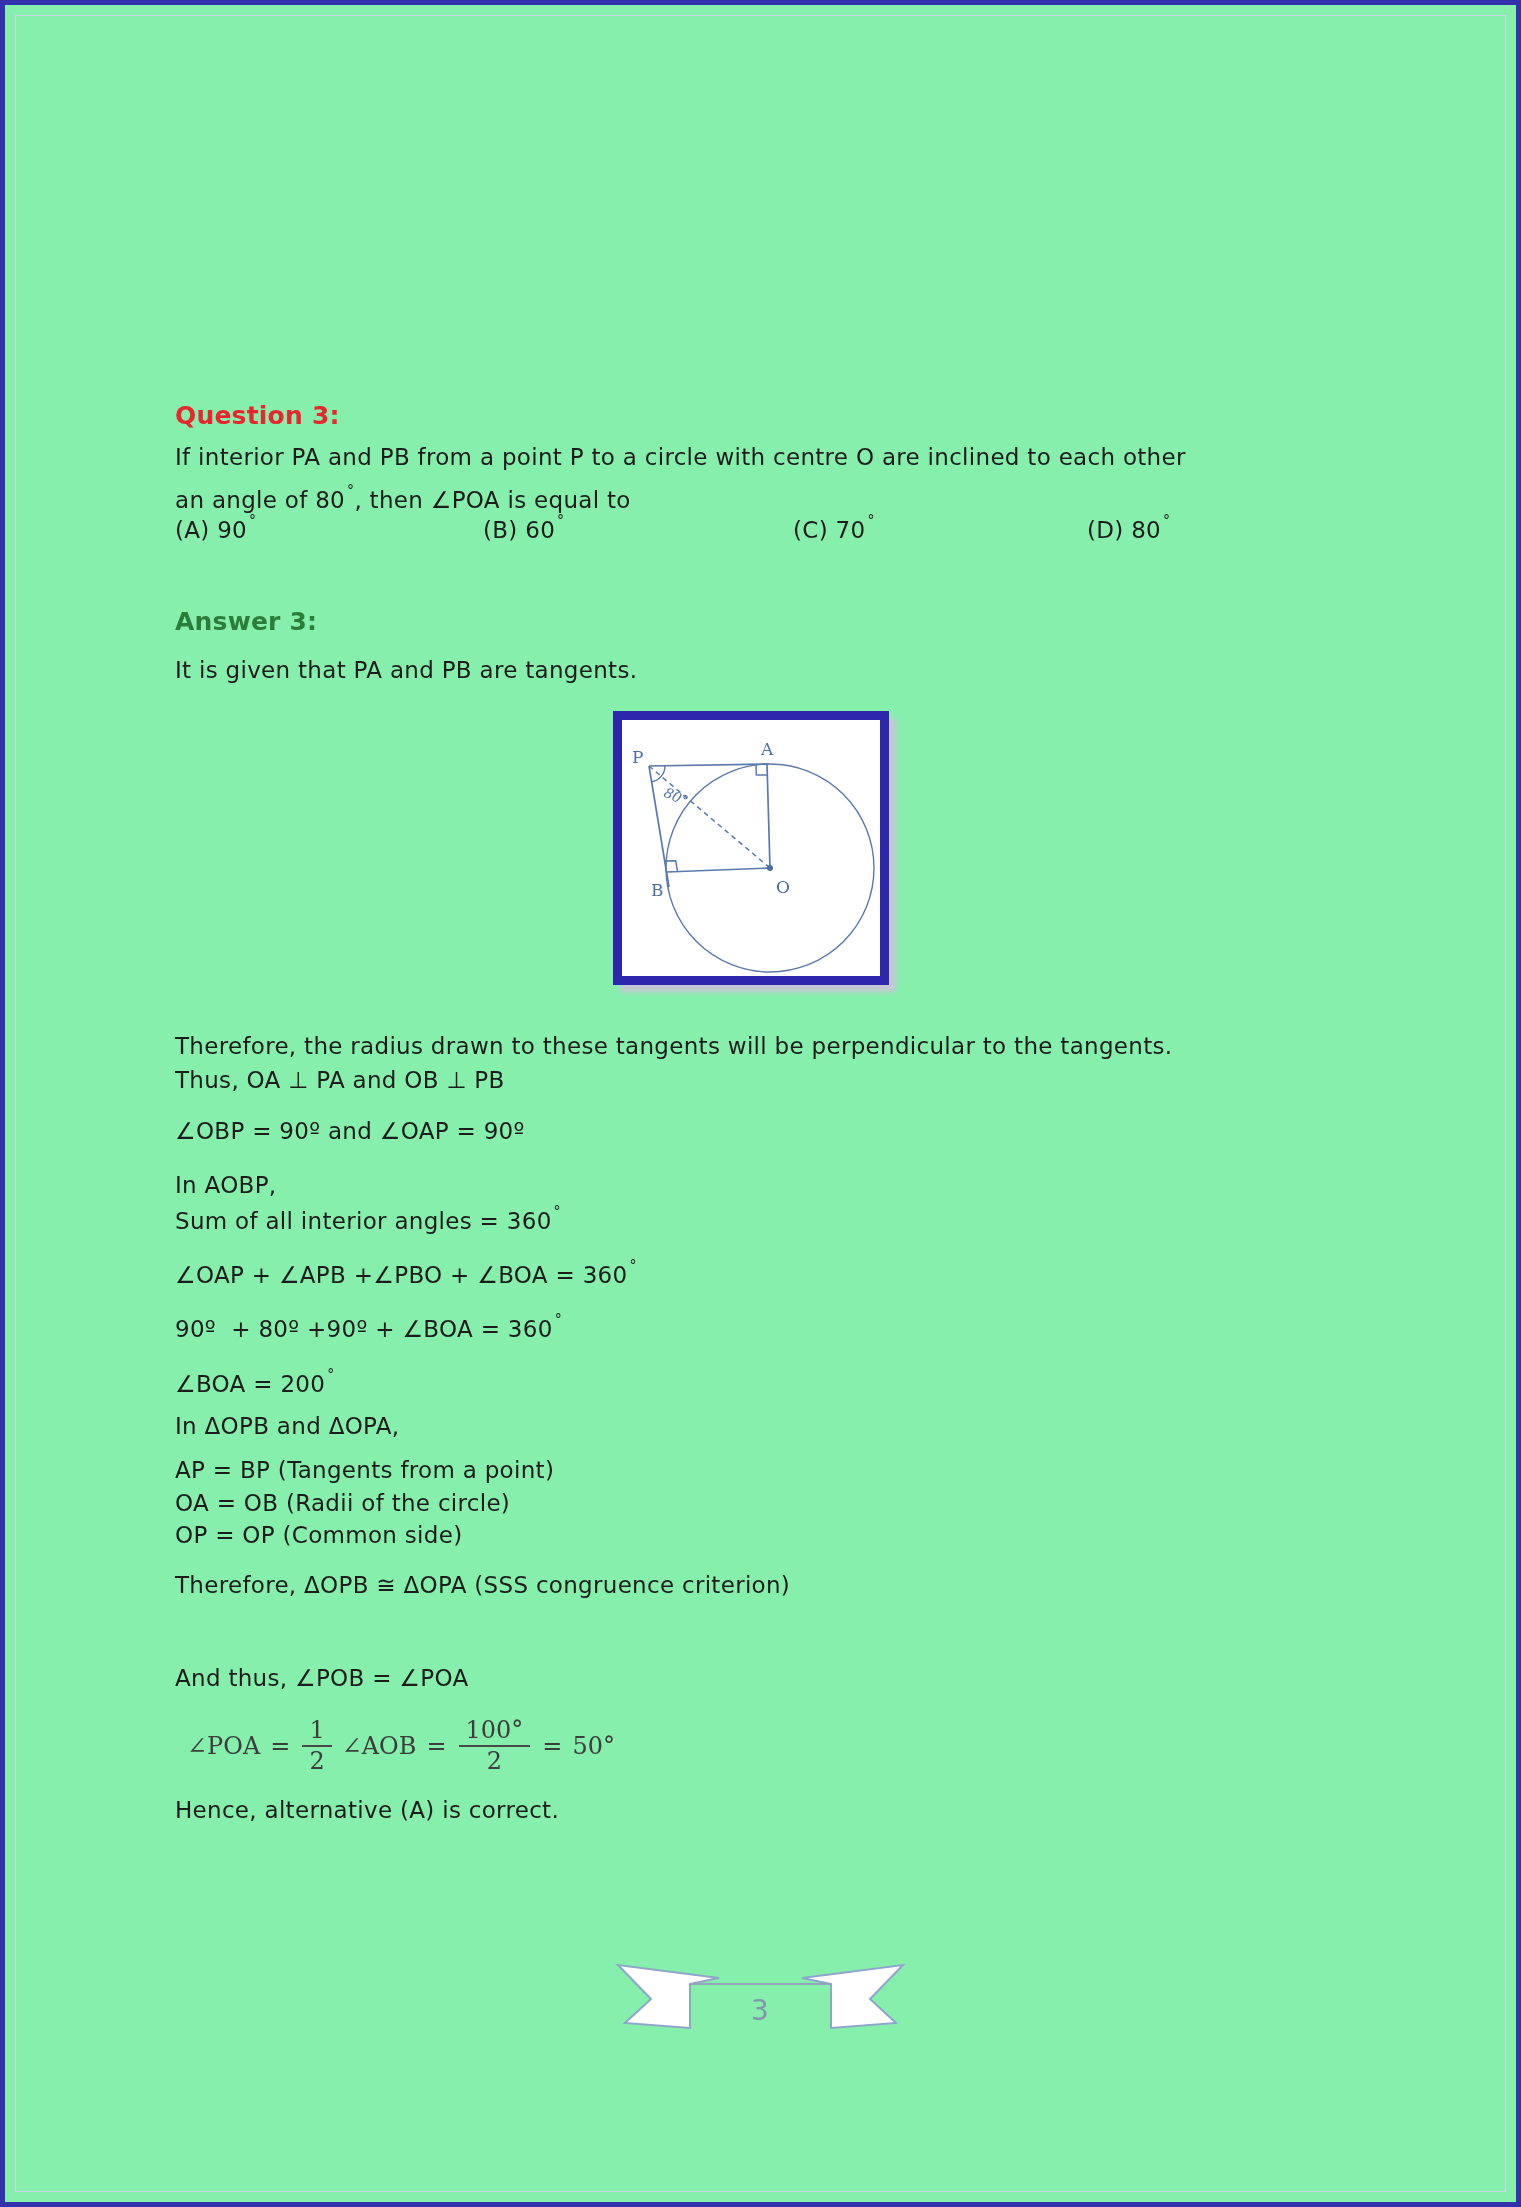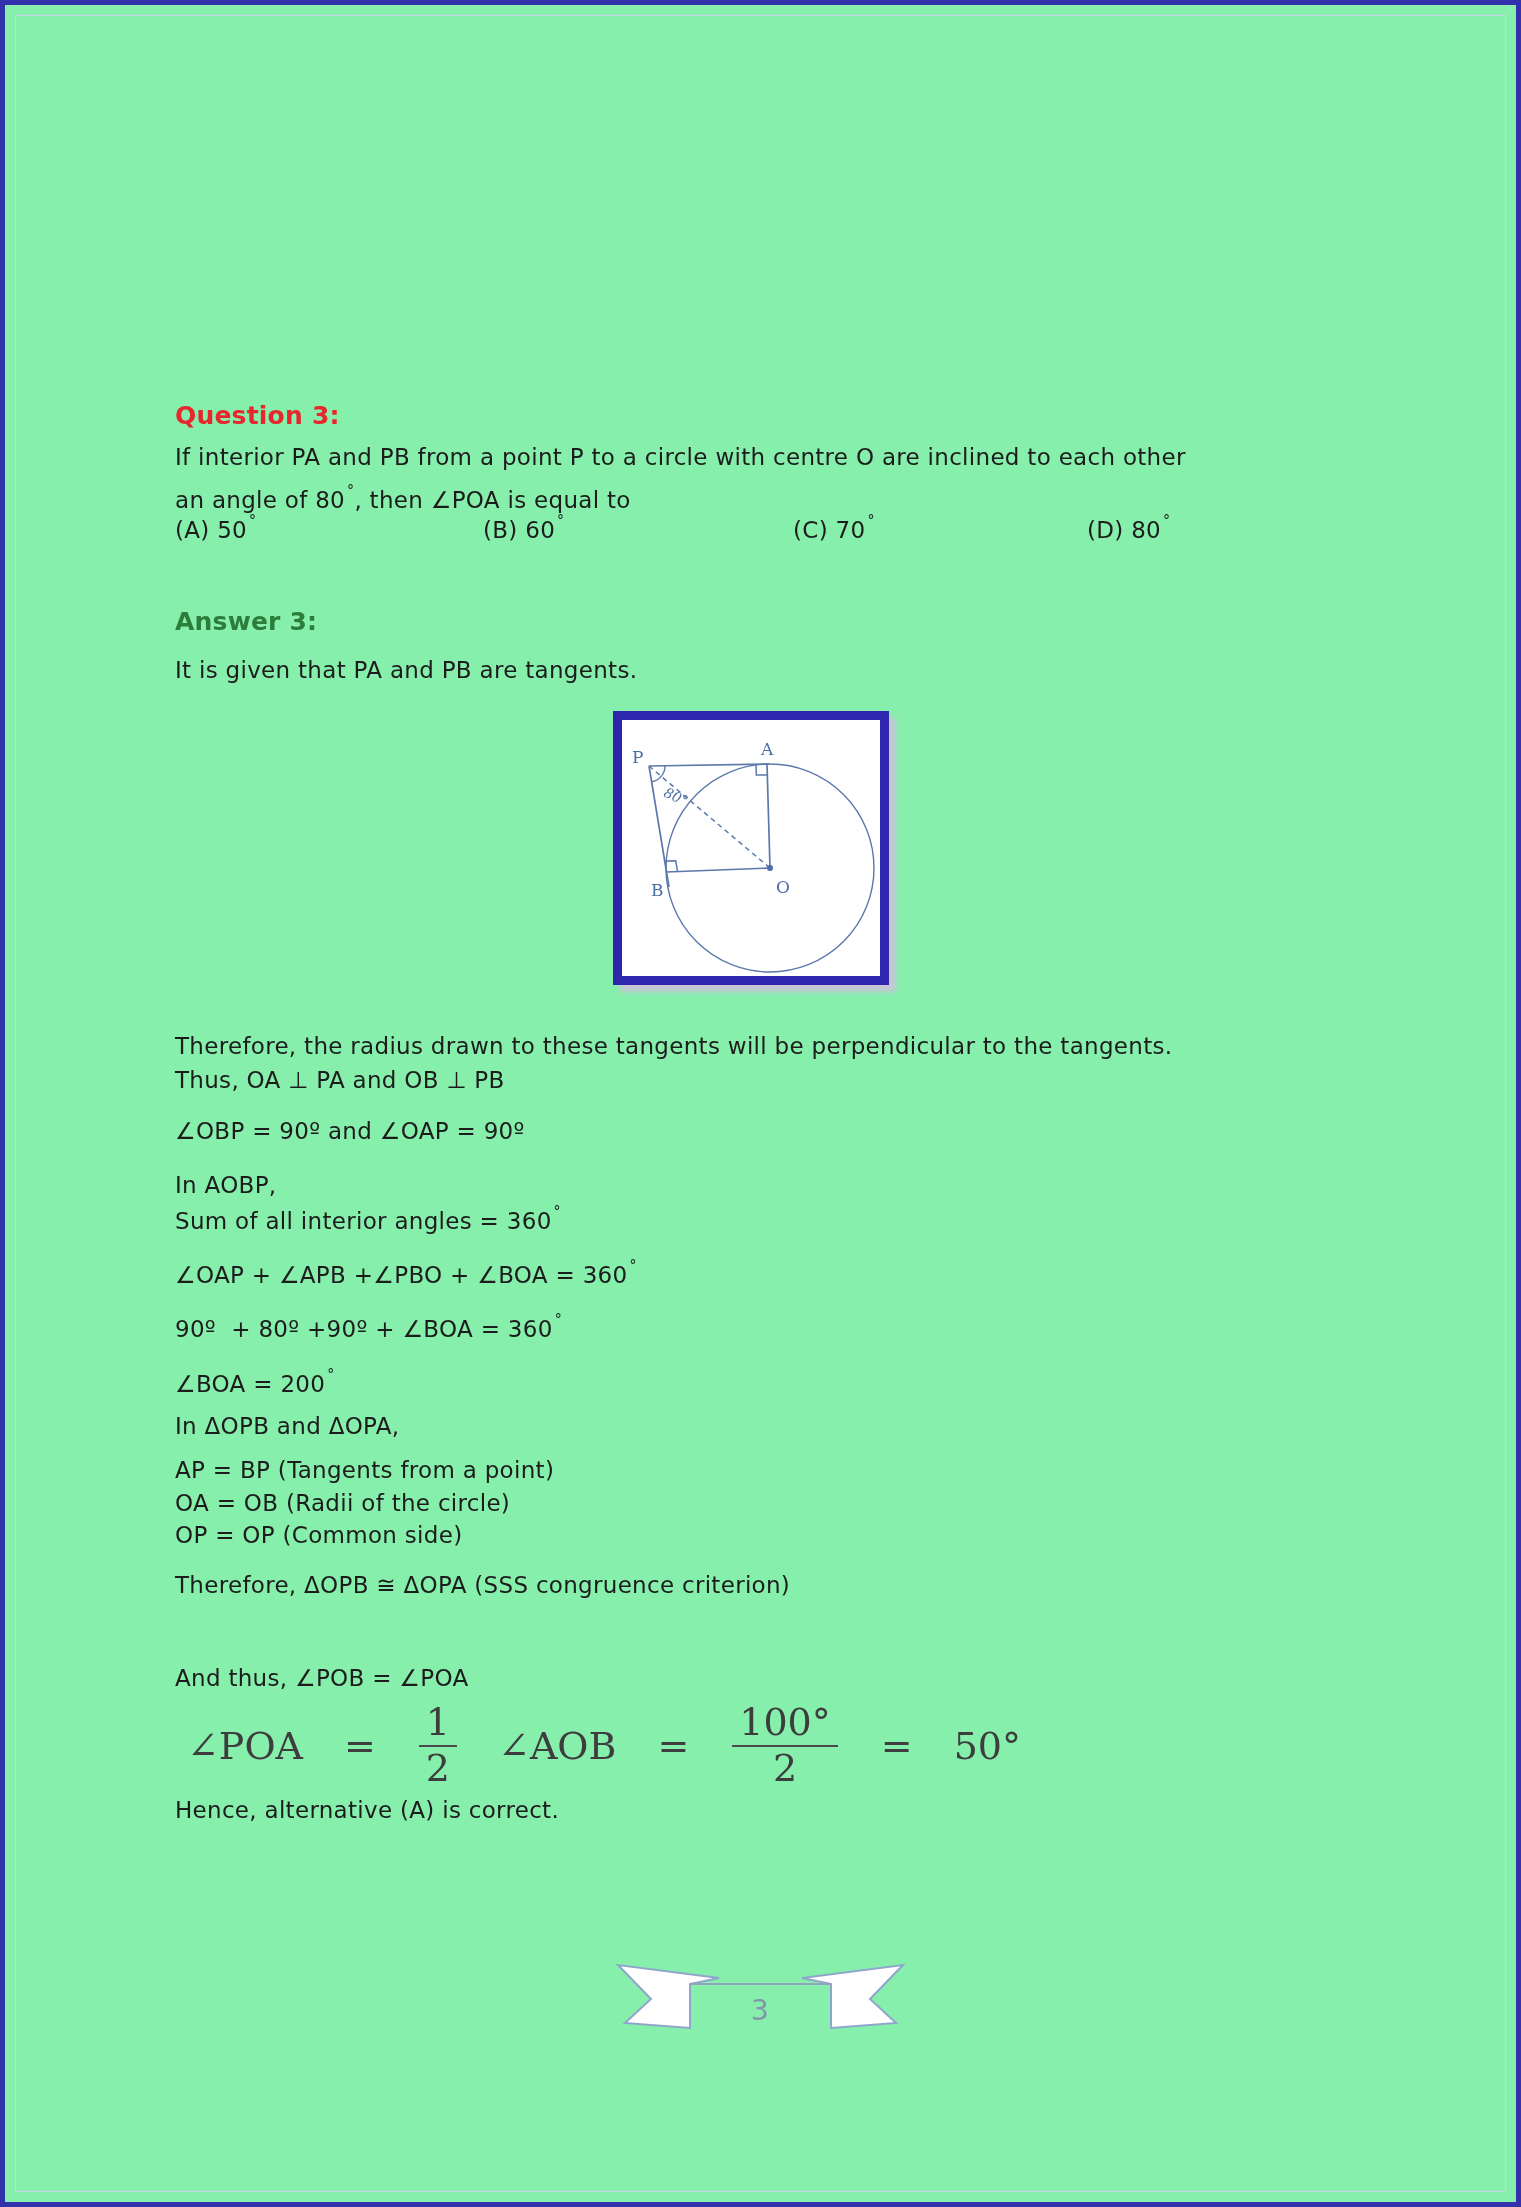--- a/index.html
+++ b/index.html
@@ -30,21 +30,21 @@
     border:9px solid #2e27ae;box-sizing:border-box;box-shadow:7px 7px 5px #c6c6d6;
   }
 
   .pos-p1{top:1025px;} .pos-p2{top:1059px;} .pos-p3{top:1110px;} .pos-p4{top:1164px;}
   .pos-p5{top:1200px;} .pos-p6{top:1254px;} .pos-p7{top:1308px;} .pos-p8{top:1363px;}
   .pos-p9{top:1405px;} .pos-p10{top:1449px;} .pos-p11{top:1482px;} .pos-p12{top:1514px;}
   .pos-p13{top:1564px;} .pos-p14{top:1657px;}
 
   .equation{
     position:absolute;left:183px;top:1703px;height:86px;display:flex;align-items:center;
-    font-family:"DejaVu Serif","Liberation Serif",serif;font-size:38px;color:#3d3d3d;gap:31px;
+    font-family:"DejaVu Serif","Liberation Serif",serif;font-size:24px;color:#3d3d3d;
   }
   .equation .piece{margin:0 4px;}
   .eqsign{margin:0 6px;}
   .frac{display:inline-flex;flex-direction:column;align-items:center;margin:0 6px;line-height:1.05;}
   .frac .num{border-bottom:2px solid #4a4a4a;padding:0 7px 2px 7px;}
   .frac .den{padding-top:2px;}
 
   .pos-hence{top:1795px;}
 
   .ribbon{position:absolute;top:1956px;left:603px;width:315px;height:85px;}
@@ -56,21 +56,21 @@
   <div class="outer-border"></div>
   <div class="inner-border"></div>
 
   <h2 class="heading q-head pos-qhead">Question 3:</h2>
 
   <div class="line pos-qline1">If interior PA and PB from a point P to a circle with centre O are inclined to each other</div>
 
   <div class="line pos-qline2"><span>an angle of 80</span><sup class="deg">°</sup><span>, then ∠POA is equal to</span></div>
 
   <div class="pos-options">
-    <span class="opt opt-a"><span>(A) 50</span><sup class="deg">°</sup></span>
+    <span class="opt opt-a"><span>(A) 90</span><sup class="deg">°</sup></span>
     <span class="opt opt-b"><span>(B) 60</span><sup class="deg">°</sup></span>
     <span class="opt opt-c"><span>(C) 70</span><sup class="deg">°</sup></span>
     <span class="opt opt-d"><span>(D) 80</span><sup class="deg">°</sup></span>
   </div>
 
   <h2 class="heading a-head pos-ahead">Answer 3:</h2>
 
   <div class="line pos-given">It is given that PA and PB are tangents.</div>
 
   <div class="figure-box">

